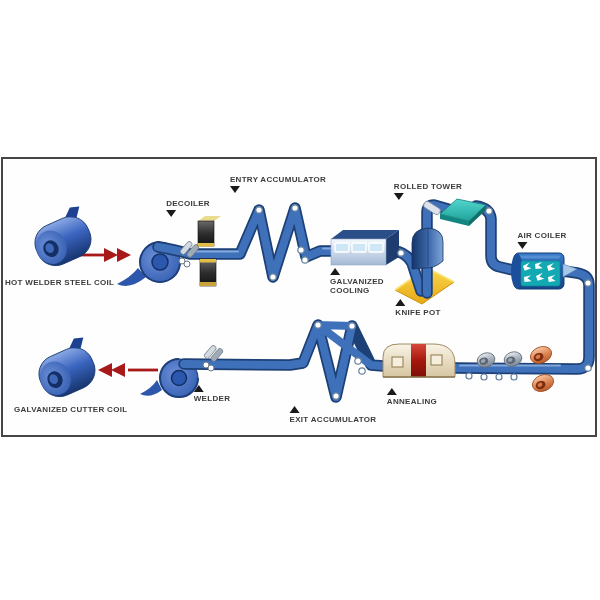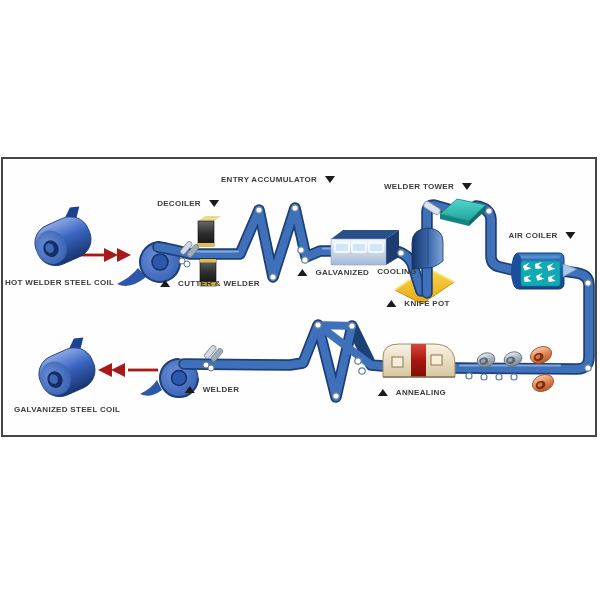--- a/index.html
+++ b/index.html
@@ -6,21 +6,21 @@
   #stage{position:relative;width:600px;height:600px;background:#fff;overflow:hidden;
          font-family:"Liberation Sans",sans-serif}
   #frame{position:absolute;left:1px;top:157px;width:596px;height:280px;
          box-sizing:border-box;border:2px solid var(--border-gray,#454545);background:#fefefe}
   #art{position:absolute;left:0;top:0;width:600px;height:600px}
   .sOut{fill:none;stroke:var(--strip-edge,#1d4076);stroke-width:11.5;stroke-linejoin:round;stroke-linecap:round}
   .sMain{fill:none;stroke:var(--strip-blue,#3e71ba);stroke-width:8;stroke-linejoin:round;stroke-linecap:round}
   .sHi{fill:none;stroke:#8fb2e0;stroke-width:2;stroke-linecap:round;opacity:.85}
   .wr{fill:#fff;stroke:#64809f;stroke-width:1.2}
   .arrowc{fill:var(--arrow-red,#a81a1a)}
-  .lb{position:absolute;display:flex;align-items:center;gap:8px;z-index:5}
+  .lb{position:absolute;display:flex;flex-direction:column;align-items:flex-start;gap:2px;z-index:5}
   .lb.center{transform:translateX(-50%)}
   .lbl{font-weight:bold;font-size:8px;line-height:9px;letter-spacing:.3px;white-space:nowrap;
        color:var(--label-text,#3c3c3c)}
   .tri{width:0;height:0;border-left:5.5px solid transparent;border-right:5.5px solid transparent}
   .tri.down{border-top:7px solid #1a1a1a}
   .tri.up{border-bottom:7px solid #1a1a1a}
 </style>
 </head>
 <body>
 
@@ -247,49 +247,49 @@
     </g>
   </svg>
 
   <div class="lb" style="left:5px;top:278px">
     <span class="lbl">HOT WELDER STEEL COIL</span>
   </div>
   <div class="lb center" style="left:188px;top:199px">
     <span class="lbl">DECOILER</span>
     <span class="tri down"></span>
   </div>
-  <div class="lb center" style="left:210px;top:279px">
-    <span class="tri up"></span>
-    <span class="lbl">CUTTER &amp; WELDER</span>
-  </div>
   <div class="lb center" style="left:278px;top:175px">
     <span class="lbl">ENTRY ACCUMULATOR</span>
     <span class="tri down"></span>
   </div>
   <div class="lb center" style="left:357px;top:268px">
     <span class="tri up"></span>
     <span class="lbl">GALVANIZED</span>
     <span class="lbl" style="margin-top:-2px">COOLING</span>
   </div>
   <div class="lb center" style="left:418px;top:299px">
     <span class="tri up"></span>
     <span class="lbl">KNIFE POT</span>
   </div>
   <div class="lb center" style="left:428px;top:182px">
-    <span class="lbl">WELDER TOWER</span>
+    <span class="lbl">ROLLED TOWER</span>
     <span class="tri down"></span>
   </div>
   <div class="lb center" style="left:542px;top:231px">
     <span class="lbl">AIR COILER</span>
     <span class="tri down"></span>
   </div>
   <div class="lb center" style="left:412px;top:388px">
     <span class="tri up"></span>
     <span class="lbl">ANNEALING</span>
   </div>
+  <div class="lb center" style="left:333px;top:406px">
+    <span class="tri up"></span>
+    <span class="lbl">EXIT ACCUMULATOR</span>
+  </div>
   <div class="lb center" style="left:212px;top:385px">
     <span class="tri up"></span>
     <span class="lbl">WELDER</span>
   </div>
   <div class="lb" style="left:14px;top:405px">
-    <span class="lbl">GALVANIZED STEEL COIL</span>
+    <span class="lbl">GALVANIZED CUTTER COIL</span>
   </div>
 </div>
 
 </body></html>

